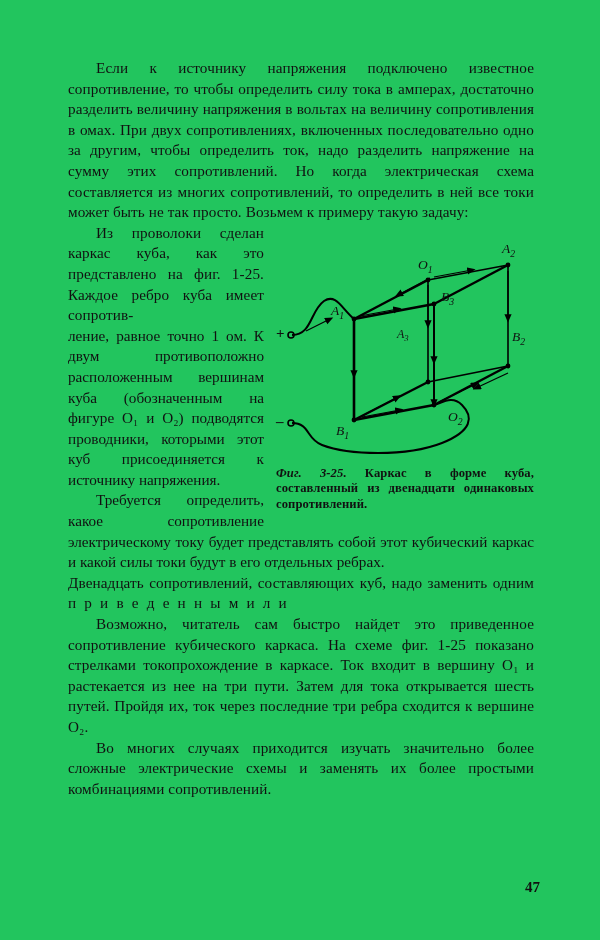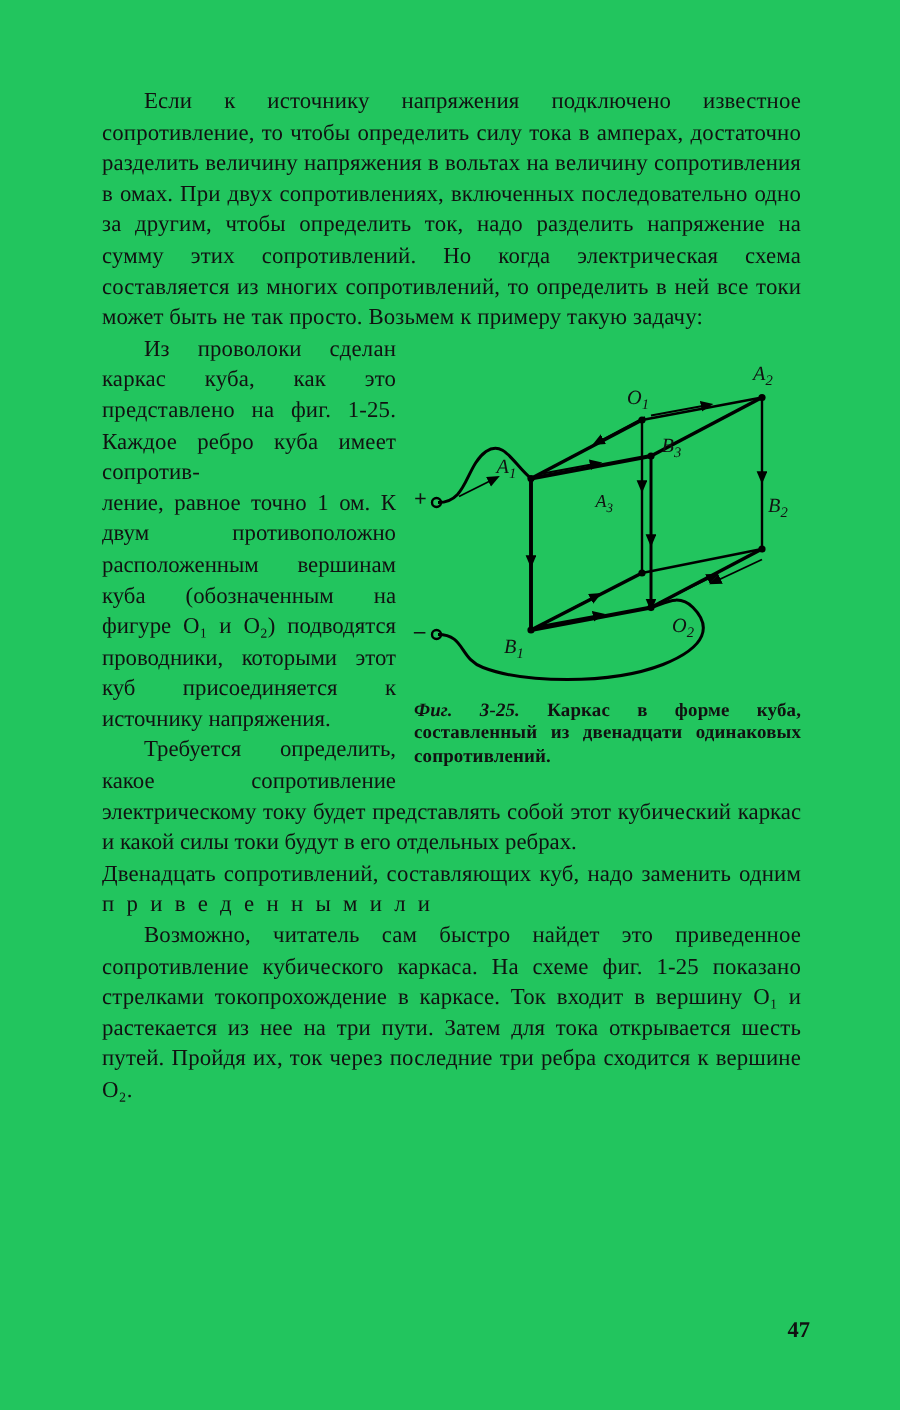--- a/index.html
+++ b/index.html
@@ -164,17 +164,18 @@
 
       <p class="para">Из проволоки сделан каркас куба, как это представлено на фиг. 1-25. Каждое ребро куба имеет сопротив-</p>
       <div class="narrow-col">ление, равное точно 1 ом. К двум противоположно расположенным вершинам куба (обозначенным на фигуре O₁ и O₂) подводятся проводники, которыми этот куб присоединяется к источнику напряжения.</div>
       <div class="narrow-col" style="text-indent:28px;">Требуется определить, какое сопротивление электрическому току будет представлять собой этот кубический каркас и какой силы токи будут в его отдельных ребрах.</div>
     </div>
 
     <p class="para" style="text-indent:0;"><span>Двенадцать сопротивлений, составляющих куб, надо заменить одним </span><span class="spaced">п р и в е д е н н ы м   и л и</span><br></p>
 
     <p class="para">Возможно, читатель сам быстро найдет это приведенное сопротивление кубического каркаса. На схеме фиг. 1-25 показано стрелками токопрохождение в каркасе. Ток входит в вершину O₁ и растекается из нее на три пути. Затем для тока открывается шесть путей. Пройдя их, ток через последние три ребра сходится к вершине O₂.</p>
 
+    <p class="para">Во многих случаях приходится изучать значительно более сложные электрические схемы и заменять их более простыми комбинациями сопротивлений.</p>
 
   </div>
 
   <div class="pagenum">47</div>
 </div>
 
 </body></html>

